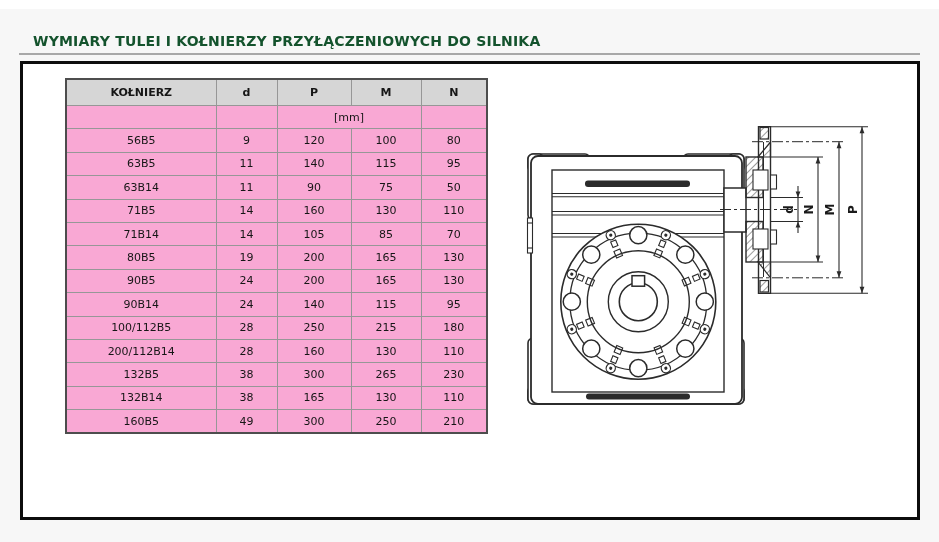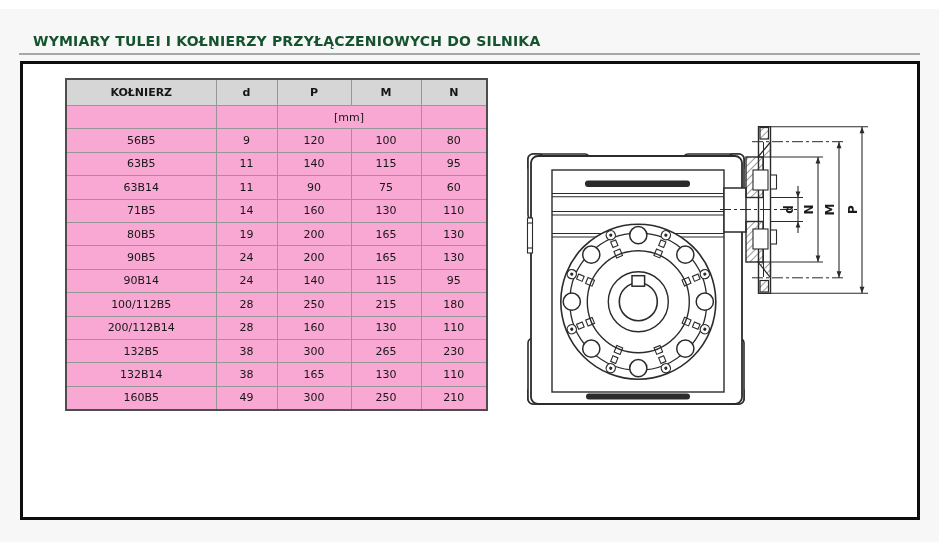--- a/index.html
+++ b/index.html
@@ -84,28 +84,35 @@
         <td>11</td>
         <td>140</td>
         <td>115</td>
         <td>95</td>
       </tr>
       <tr>
         <td>63B14</td>
         <td>11</td>
         <td>90</td>
         <td>75</td>
-        <td>60</td>
+        <td>50</td>
       </tr>
       <tr>
         <td>71B5</td>
         <td>14</td>
         <td>160</td>
         <td>130</td>
         <td>110</td>
+      </tr>
+      <tr>
+        <td>71B14</td>
+        <td>14</td>
+        <td>105</td>
+        <td>85</td>
+        <td>70</td>
       </tr>
       <tr>
         <td>80B5</td>
         <td>19</td>
         <td>200</td>
         <td>165</td>
         <td>130</td>
       </tr>
       <tr>
         <td>90B5</td>

